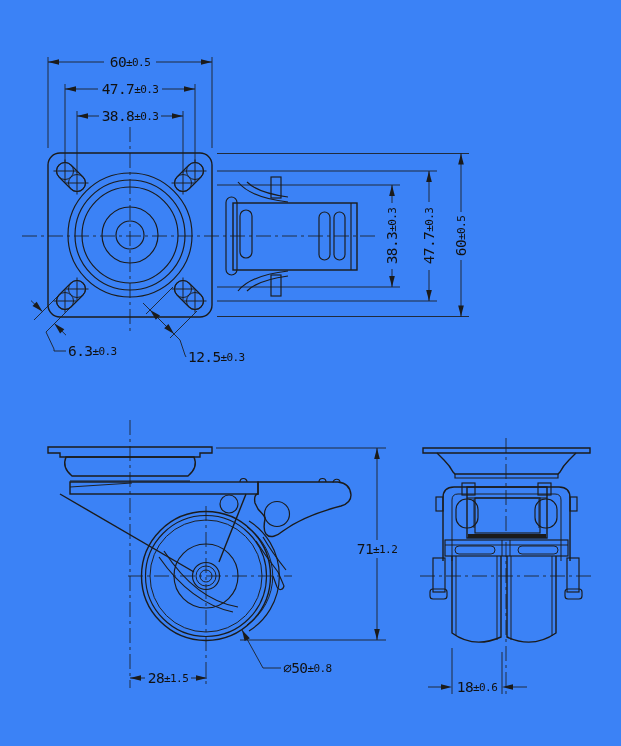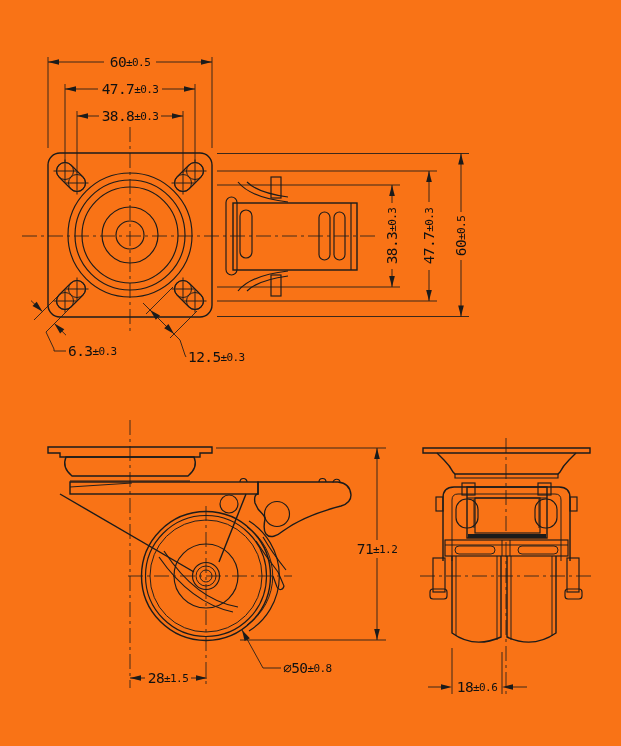--- a/index.html
+++ b/index.html
@@ -1,16 +1,16 @@
 <!DOCTYPE html>
 <html><head>
 <meta charset="utf-8">
 <style>
   html,body{margin:0;padding:0;background:#ffffff;}
-  .page{width:621px;height:746px;background:#f97316;position:relative;overflow:hidden;}
+  .page{width:621px;height:746px;background:#3b82f6;position:relative;overflow:hidden;}
   svg{display:block;}
   .outline{fill:none;stroke:#1b1b1b;stroke-width:1.4;}
   .med{fill:none;stroke:#1b1b1b;stroke-width:1.15;}
   .thin{fill:none;stroke:#1b1b1b;stroke-width:0.95;}
   .dimline{fill:none;stroke:#1b1b1b;stroke-width:0.85;}
   .center{fill:none;stroke:#1b1b1b;stroke-width:0.8;stroke-dasharray:15 4 3 4;}
   .arrow{fill:#1b1b1b;stroke:none;}
   .thick{fill:none;stroke:#1b1b1b;stroke-width:4;}
   .dim-text{font-family:"DejaVu Sans Mono","Liberation Mono",monospace;font-size:14.5px;fill:#111;letter-spacing:-0.6px;}
   .tol{font-size:11px;}

